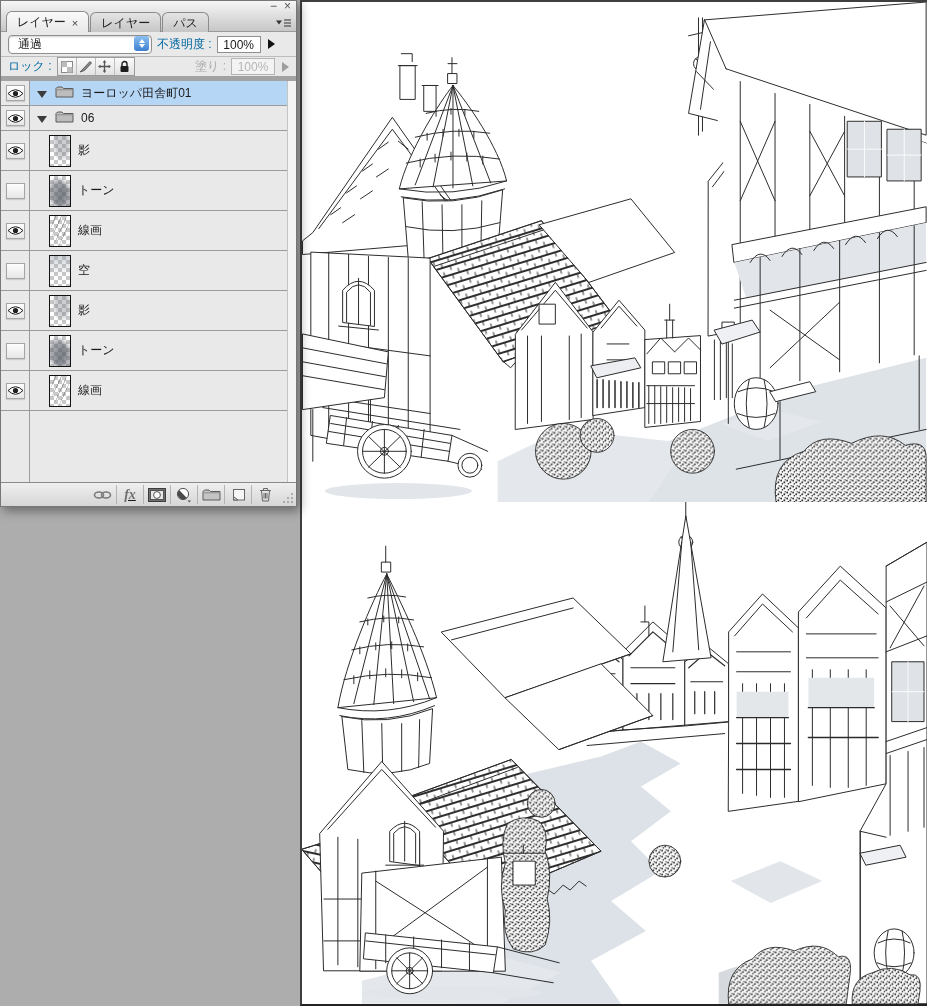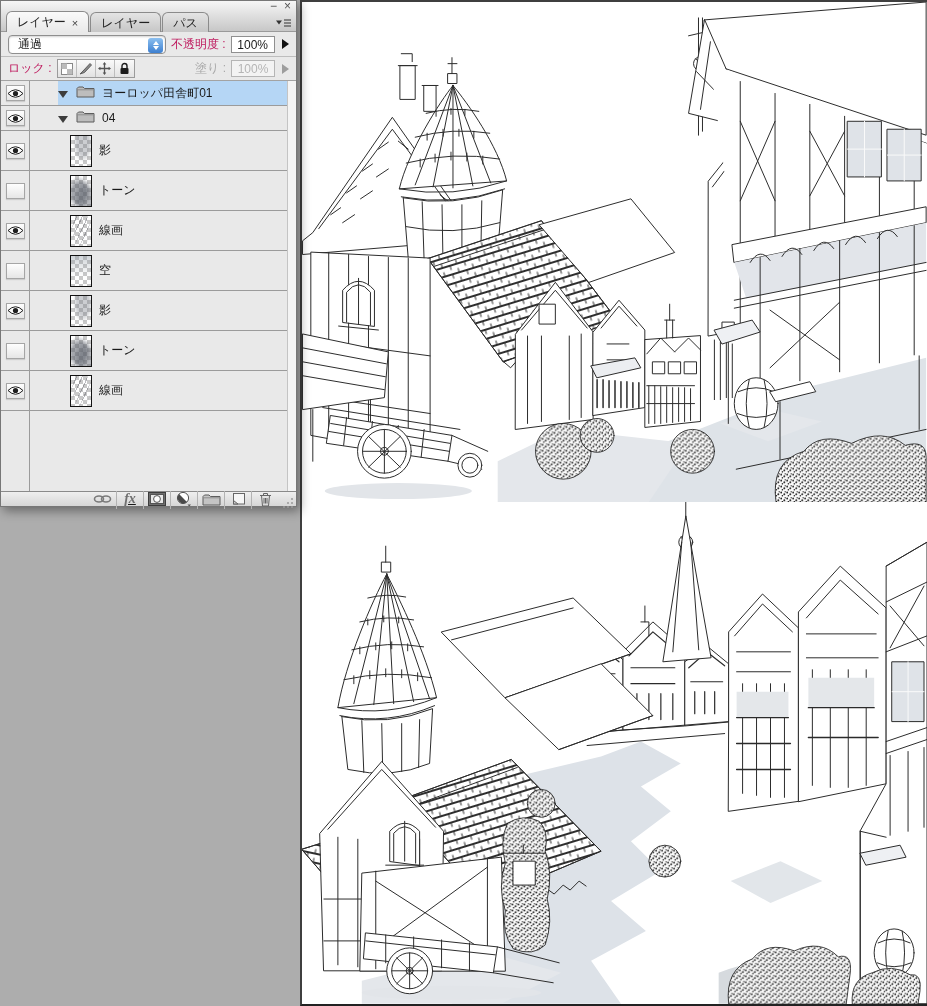--- a/index.html
+++ b/index.html
@@ -19,68 +19,68 @@
   .win-controls { position:absolute; top:0; right:5px; display:flex; gap:7px; color:#555; font-size:12px; line-height:11px; }
   .win-controls span { cursor:default; }
   .tabs { position:absolute; left:5px; bottom:-1px; display:flex; align-items:flex-end; gap:1px; }
   .tab { height:20px; padding:3px 10px 2px; border:1px solid #8b8b8b; border-bottom:none; border-radius:6px 6px 0 0;
     background:linear-gradient(#e4e4e4,#c6c6c6); color:#222; display:flex; gap:6px; align-items:center; white-space:nowrap; }
   .tab.active { background:linear-gradient(#fafafa,#e9e9e9); height:21px; }
   .tab .tabx { color:#444; font-size:11px; }
   .panel-menu { position:absolute; right:3px; bottom:2px; width:20px; height:13px; display:flex; align-items:center; justify-content:center; }
 
   .blend-row { flex:none; height:25px; display:flex; align-items:center; padding:0 7px; gap:5px; border-bottom:1px solid #bdbdbd; }
-  .selectbox { width:158px; height:19px; background:#fff; border:1px solid #8f8f8f; border-radius:4px;
-     box-shadow:inset 0 1px 2px rgba(0,0,0,.18); display:flex; align-items:flex-end; justify-content:space-between; padding:0 2px 0 9px; }
+  .selectbox { width:144px; height:19px; background:#fff; border:1px solid #8f8f8f; border-radius:4px;
+     box-shadow:inset 0 1px 2px rgba(0,0,0,.18); display:flex; align-items:flex-start; justify-content:space-between; padding:0 2px 0 9px; }
   .stepper { width:15px; height:15px; border-radius:3px; background:linear-gradient(#8cc0f0,#3d7fd0);
      display:flex; flex-direction:column; align-items:center; justify-content:center; gap:1px; }
   .stepper i { width:0; height:0; border-left:3px solid transparent; border-right:3px solid transparent; }
   .stepper i.up   { border-bottom:4px solid #fff; }
   .stepper i.down { border-top:4px solid #fff; }
-  .lbl { color:#be185d; white-space:nowrap; }
+  .lbl { color:#0369a1; white-space:nowrap; }
   .numfield { width:44px; height:17px; background:#fff; border:1px solid #8f8f8f; text-align:center; line-height:16px; }
   .spin { width:0; height:0; border-left:7px solid #111; border-top:5px solid transparent; border-bottom:5px solid transparent; margin-left:2px; }
   .dim { color:#a9a9a9 !important; }
   .numfield.dim { color:#b5b5b5 !important; border-color:#b5b5b5; background:#f3f3f3; }
   .spin.dim { border-left-color:#9d9d9d; }
 
-  .lock-row { flex:none; height:24px; display:flex; align-items:center; padding:0 7px; gap:5px; border-bottom:1px solid #a3a3a3; }
+  .lock-row { flex:none; height:24px; display:flex; align-items:center; padding:0 7px; gap:5px; border-bottom:5px solid #a3a3a3; }
   .lockbtns { display:flex; border:1px solid #9b9b9b; background:linear-gradient(#fafafa,#e2e2e2); height:19px; }
   .lockbtn { width:19px; height:17px; display:flex; align-items:center; justify-content:center; border-right:1px solid #bdbdbd; }
   .lockbtn:last-child { border-right:none; }
   .lock-row .gap { flex:1; }
 
   .layers-list { flex:1; position:relative; display:flex; flex-direction:column; overflow:hidden; background:#e9e9e9; }
   .scrolltrack { position:absolute; top:0; right:0; bottom:0; width:9px; background:#f4f4f4; border-left:1px solid #c4c4c4; }
   .lrow { flex:none; display:flex; align-items:stretch; border-bottom:1px solid #9b9b9b; }
   .lrow.group { height:25px; }
   .lrow.layer { height:40px; }
   .lrow.sel .lcontent { background:#b5d6f5; }
   .eyecell { flex:none; width:29px; border-right:1px solid #9b9b9b; display:flex; align-items:center; justify-content:center; }
   .eyebox { width:19px; height:16px; border:1px solid #a6a6a6; background:linear-gradient(#fefefe,#e6e6e6);
      box-shadow:0 1px 1px rgba(0,0,0,.12); display:flex; align-items:center; justify-content:center; }
-  .lcontent { flex:1; display:flex; align-items:center; gap:7px;margin-left:28px; }
+  .lcontent { flex:1; display:flex; align-items:center; padding-left:7px; gap:7px; }
   .tri { width:0; height:0; border-top:7px solid #3c3c3c; border-left:5px solid transparent; border-right:5px solid transparent; margin:3px 1px 0 0; }
   .thumb { flex:none; width:22px; height:32px; border:1px solid #141414; margin-left:12px; position:relative; background-color:#fff;
      background-image:linear-gradient(45deg,#c9c9c9 25%,transparent 25%,transparent 75%,#c9c9c9 75%),
                       linear-gradient(45deg,#c9c9c9 25%,transparent 25%,transparent 75%,#c9c9c9 75%);
      background-size:8px 8px; background-position:0 0,4px 4px; }
   .thumb .art { position:absolute; inset:0; }
   .art.shadow { background:radial-gradient(ellipse at 60% 25%, rgba(120,125,135,.38) 0 35%, transparent 60%); }
   .art.tone   { background:radial-gradient(ellipse at 40% 55%, rgba(90,95,105,.55) 0 40%, transparent 70%),
                 radial-gradient(ellipse at 75% 80%, rgba(90,95,105,.45) 0 30%, transparent 60%); }
   .art.line   { background:repeating-linear-gradient(115deg, rgba(60,60,70,.35) 0 1px, transparent 1px 5px);
                 -webkit-mask-image:radial-gradient(ellipse at 50% 35%, #000 0 45%, transparent 75%);
                 mask-image:radial-gradient(ellipse at 50% 35%, #000 0 45%, transparent 75%); }
   .art.sky    { background:linear-gradient(rgba(140,150,160,.4), rgba(140,150,160,.08) 55%, transparent 70%); }
   .lname { white-space:nowrap; }
   .filler { flex:1; display:flex; }
   .filler .eyecell { border-right:1px solid #9b9b9b; }
 
-  .bottom-bar { flex:none; height:15px; border-top:1px solid #8a8a8a; background:linear-gradient(#efefef,#d6d6d6);
+  .bottom-bar { flex:none; height:24px; border-top:1px solid #8a8a8a; background:linear-gradient(#efefef,#d6d6d6);
      display:flex; align-items:center; justify-content:flex-end; padding:0 2px;text-decoration:underline; }
   .bicon { width:27px; height:19px; display:flex; align-items:center; justify-content:center; border-left:1px solid #b3b3b3; }
   .bicon:first-child { border-left:none; }
   .fx { font-family:"Liberation Serif","DejaVu Serif",serif; font-style:italic; font-weight:bold; color:#707070; font-size:14px; }
   .grip { width:16px; height:19px; display:flex; align-items:flex-end; justify-content:flex-end; border-left:none; }
 </style>
 </head>
 <body>
 
 <div class="canvas-area">
@@ -398,21 +398,21 @@
               <circle cx="8.5" cy="5.5" r="2.6" fill="#1f1f1f"></circle>
             </svg>
           </div>
         </div>
         <div class="lcontent">
           <span class="tri"></span>
           <span><svg width="19" height="13" viewBox="0 0 19 13">
               <path d="M1,12 V3.5 L2.5,2 H7 L8.5,3.5 H18 V12 Z" fill="#bdbdbd" stroke="#5d5d5d"></path>
               <path d="M1,4.8 H18" stroke="#8d8d8d"></path>
             </svg></span>
-          <span class="lname">04</span>
+          <span class="lname">06</span>
         </div>
       </div>
       <div class="lrow layer">
         <div class="eyecell">
           <div class="eyebox">
             <svg width="17" height="11" viewBox="0 0 17 11">
               <path d="M1,5.5 Q8.5,-2 16,5.5 Q8.5,13 1,5.5 Z" fill="#fdfdfd" stroke="#1f1f1f"></path>
               <circle cx="8.5" cy="5.5" r="2.6" fill="#1f1f1f"></circle>
             </svg>
           </div>

